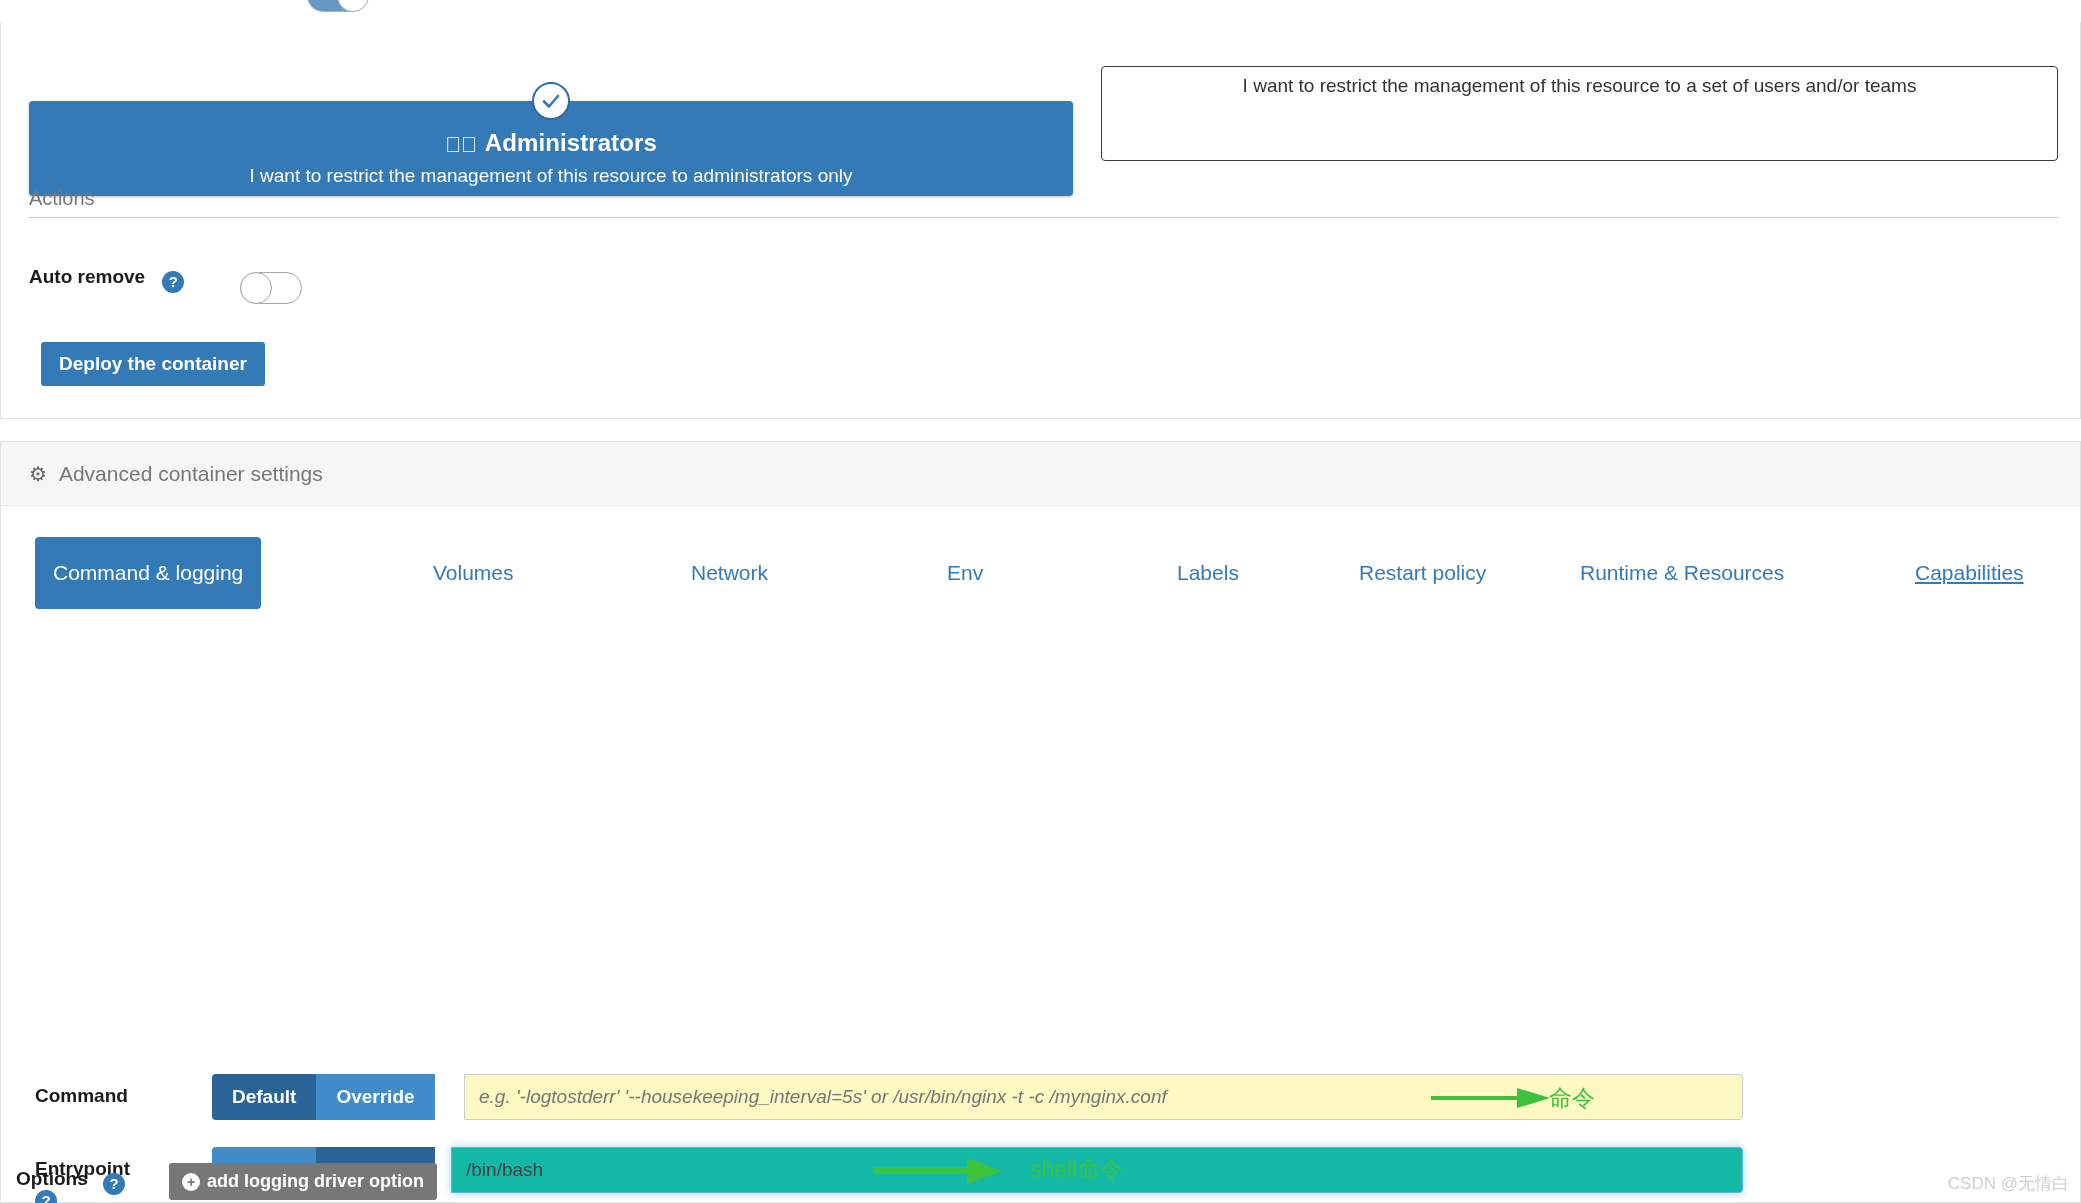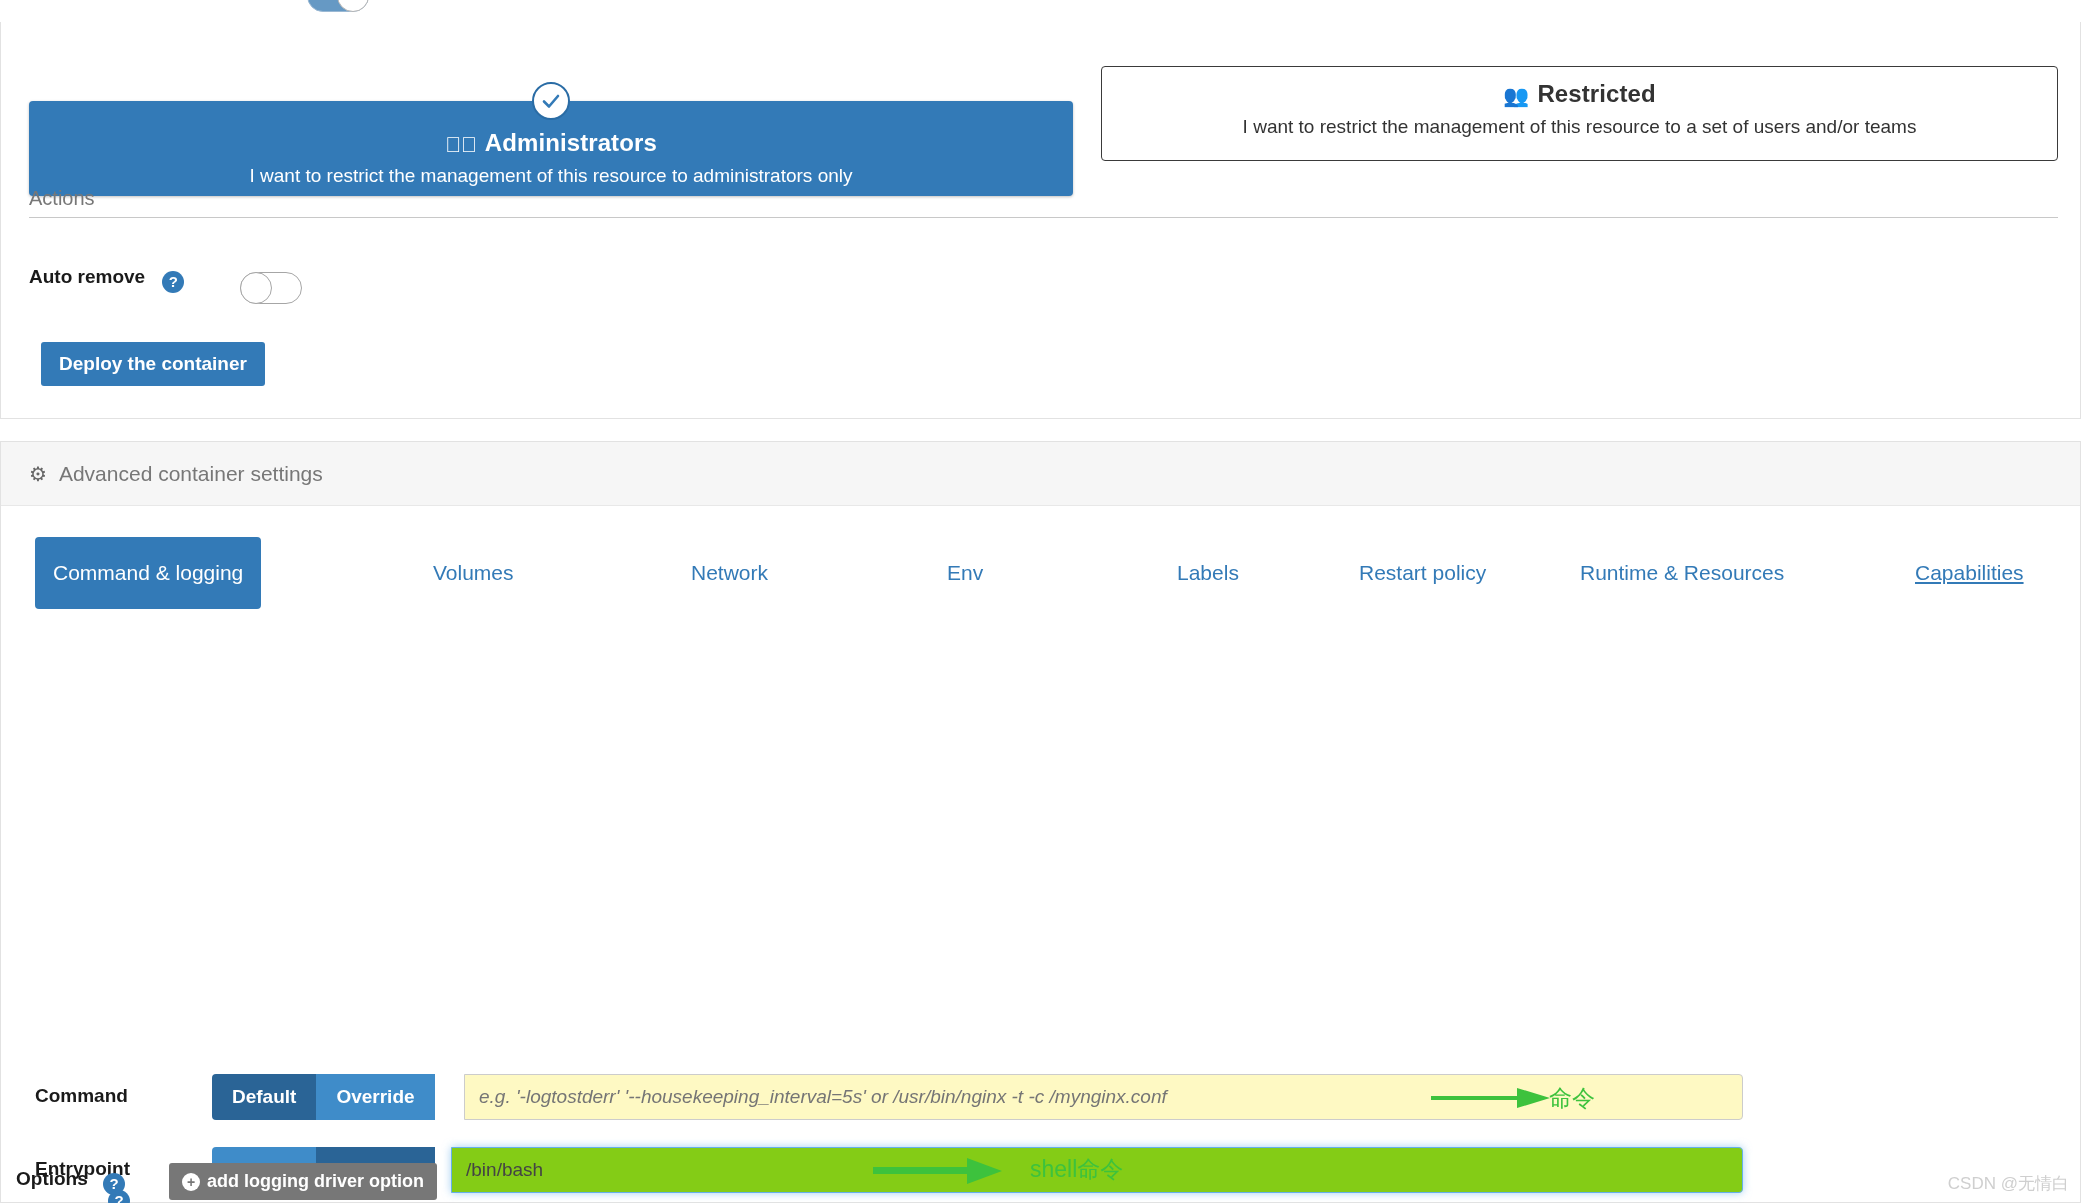--- a/index.html
+++ b/index.html
@@ -93,21 +93,21 @@
   .sec-head {
     position: absolute;
     font-size: 20px; color: #777;
     padding-bottom: 7px;
     border-bottom: 1px solid #c8c8c8;
   }
 
   
   .field-label {
     position: absolute;
-    font-size: 19px; font-weight: bold; color: #1a1a1a; text-align: right;
+    font-size: 19px; font-weight: bold; color: #1a1a1a;
   }
   .help-icon {
     display:inline-flex; align-items:center; justify-content:center;
     width: 22px; height: 22px; border-radius: 50%;
     background: #337ab7; color: #fff;
     font-size: 15px; font-weight: bold;
     vertical-align: -4px;
     cursor: pointer;
   }
   .toggle-off {
@@ -186,21 +186,21 @@
   .bg-btn.left { border-radius: 4px 0 0 4px; }
 
   .txt-input {
     position: absolute;
     border: 1px solid #ccc;
     border-radius: 0 4px 4px 0;
     font-family: "Liberation Sans", sans-serif;
     font-size: 19px;
     color: #444;
     padding: 0 14px;
-    background: #84cc16;
+    background: #14b8a6;
     outline: none;
   }
   .txt-input.disabled {
     background: #fef9c3;
     color: #8a8a8a;
     font-style: italic;
   }
   .txt-input.focused {
     border: 1px solid #66afe9;
     box-shadow: 0 0 8px rgba(102,175,233,.6);
@@ -256,23 +256,20 @@
           <path d="M4 11.5 L9 16.5 L18 6" stroke="#337ab7" stroke-width="2.6" fill="none" stroke-linecap="round" stroke-linejoin="round"></path>
         </svg>
       </div>
       <div class="access-title">
         <span class="ic">👁⃝</span><span>Administrators</span>
       </div>
       <div class="access-sub">I want to restrict the management of this resource to administrators only</div>
     </div>
 
     <div class="access-box restricted">
-      <div class="access-title">
-        <span class="ic">👥</span><span>Restricted</span>
-      </div>
       <div class="access-sub">I want to restrict the management of this resource to a set of users and/or teams</div>
     </div>
 
   </div>
 
   <div class="sec-head" style="left:28px; top:165px; width:2029px;">Actions</div>
 
   <div class="field-label" style="left:28px; top:244px;">
     <span>Auto remove</span>
     <span class="help-icon" style="margin-left:12px;">?</span>

